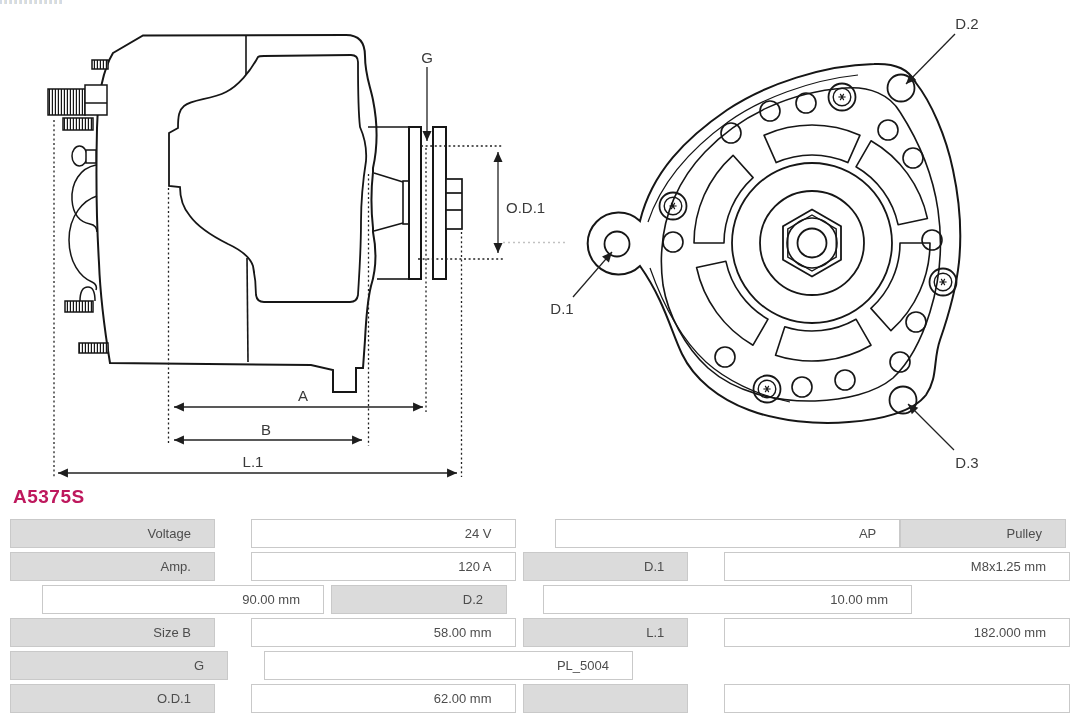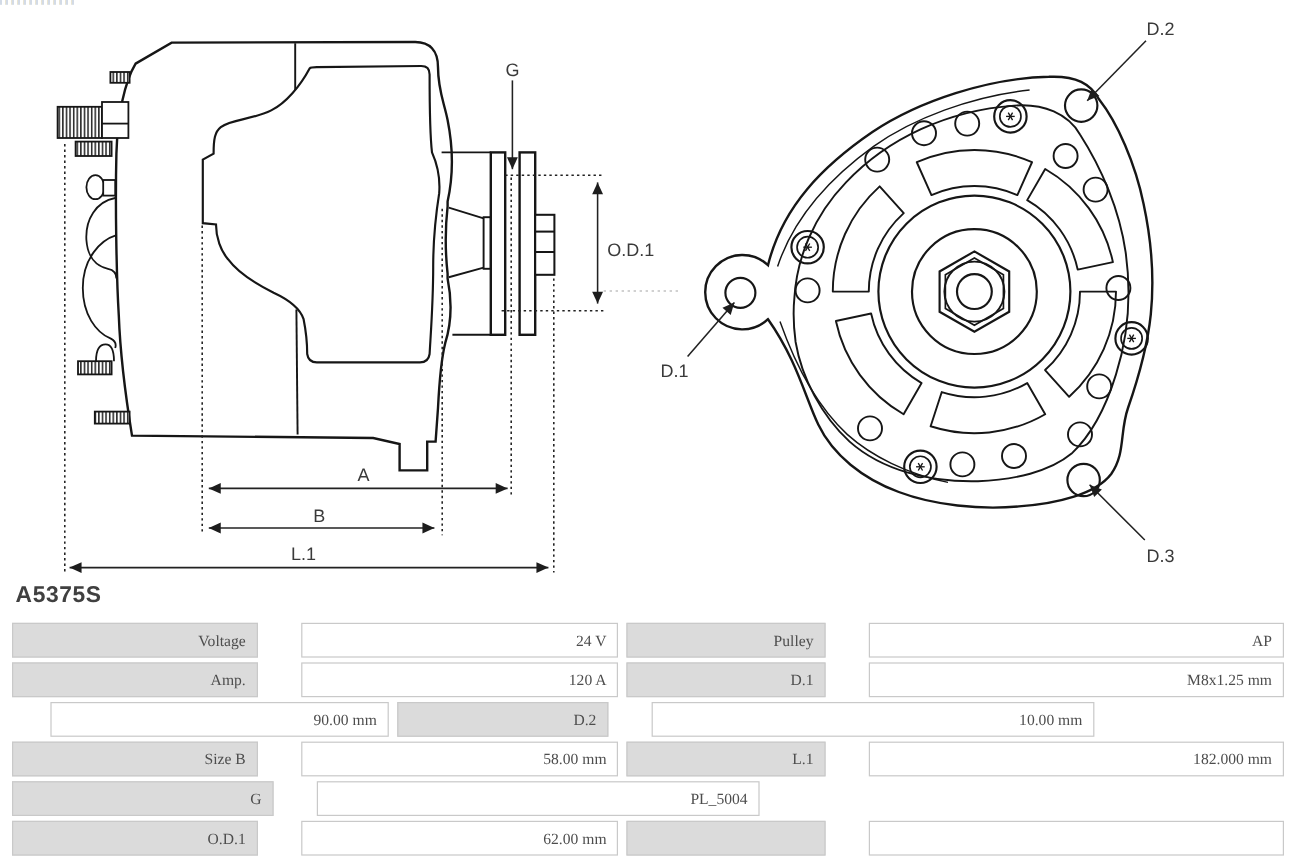--- a/index.html
+++ b/index.html
@@ -2,25 +2,25 @@
 <html><head>
 <meta charset="utf-8">
 <style>
   html,body{margin:0;padding:0;background:#fff;}
   .page{position:relative;width:1080px;height:720px;background:#fff;overflow:hidden;
         font-family:"Liberation Sans",sans-serif;}
   .watermark{position:absolute;left:0;top:0;width:64px;height:4px;opacity:.55;
     background:repeating-linear-gradient(90deg,#aebdd2 0 2px,#fff 2px 4px,#d8cfae 4px 5px);}
   .drawing{position:absolute;left:0;top:0;}
   .part-number{position:absolute;left:13px;top:486px;font-size:19px;font-weight:bold;
-    letter-spacing:.5px;color:#404040;}
+    letter-spacing:.5px;color:#be185d;}
   .spec-table{position:absolute;left:10px;top:519px;width:1060px;}
   .spec-row{display:flex;height:29px;margin-bottom:4px;}
   .cell{box-sizing:border-box;border:1px solid #c9c9c9;line-height:27px;font-size:13px;
-    color:#4d4d4d;text-align:right;padding-right:9px;overflow:hidden;white-space:nowrap;font-family:Liberation Serif, serif;}
+    color:#4d4d4d;text-align:right;padding-right:23px;overflow:hidden;white-space:nowrap;}
   .cell.lab{background:#dbdbdb;}
   .cell.val{background:#ffffff;margin-left:32px;}
   .w-l1{width:218px;margin-right:4px;}
   .w-v1{width:282px;margin-right:7px;}
   .w-l2{width:176px;margin-right:4px;}
   .w-v2{width:369px;}
   svg text{font-family:"Liberation Sans",sans-serif;fill:#3a3a3a;}
 </style>
 </head>
 <body>
@@ -234,22 +234,22 @@
       <text x="967" y="468" text-anchor="middle">D.3</text>
     </g>
   </svg>
 
   <div class="part-number">A5375S</div>
 
   <div class="spec-table">
     <div class="spec-row">
       <div class="cell lab w-l1">Voltage</div>
       <div class="cell val w-v1">24 V</div>
+      <div class="cell val w-v2">AP</div>
       <div class="cell lab w-l2">Pulley</div>
-      <div class="cell val w-v2">AP</div>
     </div>
     <div class="spec-row">
       <div class="cell lab w-l1">Amp.</div>
       <div class="cell val w-v1">120 A</div>
       <div class="cell lab w-l2">D.1</div>
       <div class="cell val w-v2">M8x1.25 mm</div>
     </div>
     <div class="spec-row">
       <div class="cell val w-v1">90.00 mm</div>
       <div class="cell lab w-l2">D.2</div>

